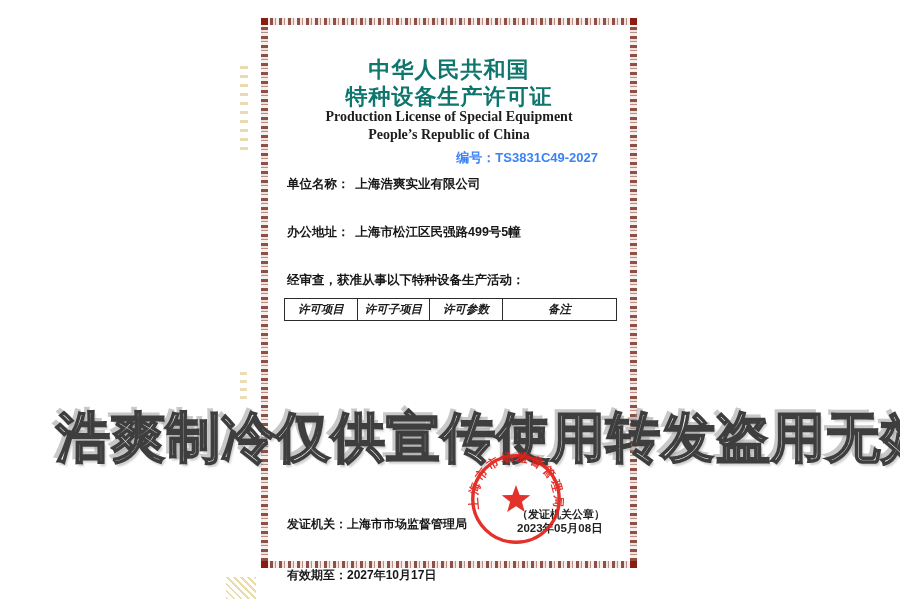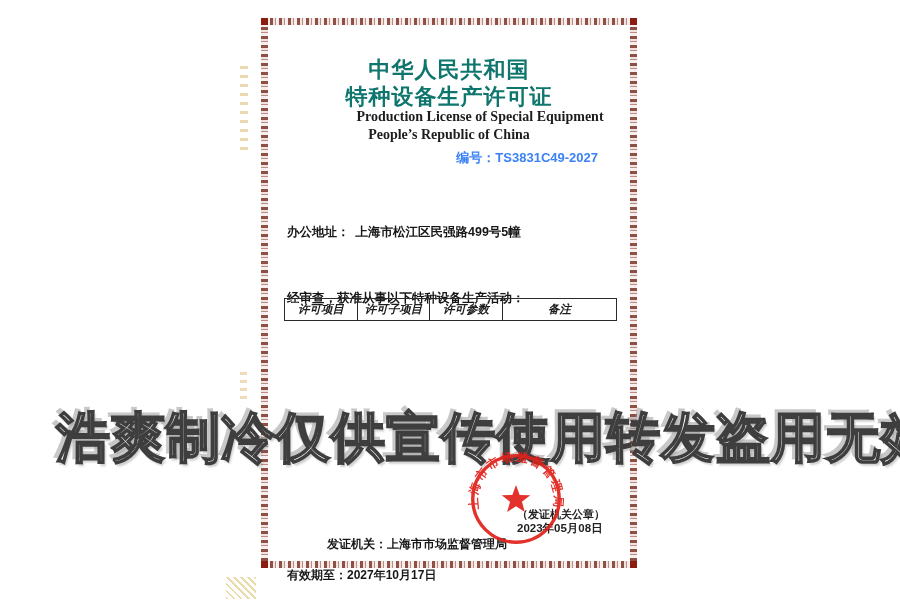--- a/index.html
+++ b/index.html
@@ -60,32 +60,35 @@
   <div class="corner" style="left:630px;top:18px;"></div>
   <div class="corner" style="left:261px;top:561px;"></div>
   <div class="corner" style="left:630px;top:561px;"></div>
 
   <div class="abs gold-col1"></div>
   <div class="abs gold-col2"></div>
   <div class="abs gold-corner"></div>
 
   <div class="abs title-cn" style="top:55px;">中华人民共和国</div>
   <div class="abs title-cn" style="top:82px;">特种设备生产许可证</div>
-  <div class="abs title-en" style="top:109px;padding-left:31px;">Production License of Special Equipment</div>
+  <div class="abs title-en" style="top:109px;">Production License of Special Equipment</div>
   <div class="abs title-en" style="top:127px;">People’s Republic of China</div>
 
   <div class="abs license-no" style="top:149px;">
     <span>编号：</span><span>TS3831C49-2027</span>
   </div>
 
+  <div class="abs field" style="top:176px;">
+    <span class="lbl">单位名称：</span><span>上海浩爽实业有限公司</span>
+  </div>
   <div class="abs field" style="top:224px;">
     <span class="lbl">办公地址：</span><span>上海市松江区民强路499号5幢</span>
   </div>
 
-  <div class="abs field" style="top:290px;">经审查，获准从事以下特种设备生产活动：</div>
+  <div class="abs field" style="top:272px;">经审查，获准从事以下特种设备生产活动：</div>
 
   <table class="lic">
     <colgroup>
         <col style="width:73px">
         <col style="width:72px">
         <col style="width:73px">
         <col style="width:114px">
       </colgroup>
     <tbody>
         <tr>
@@ -106,20 +109,20 @@
     <defs>
       <path id="arcPath" d="M 12.8,67.3 A 41,41 0 1 1 87.2,67.3" fill="none"></path>
     </defs>
     <circle cx="50" cy="50" r="46" fill="none" stroke="#e0211a" stroke-width="3.6"></circle>
     <polygon fill="#e0211a" points="50,35 53.9,45.7 65.2,46.1 56.3,53.0 59.4,63.9 50,57.6 40.6,63.9 43.7,53.0 34.8,46.1 46.1,45.7"></polygon>
     <text font-size="12.5" font-weight="bold" fill="#e0211a" letter-spacing="2.5" font-family="Liberation Sans, sans-serif">
       <textPath href="#arcPath" startOffset="50%" text-anchor="middle">上海市市场监督管理局</textPath>
     </text>
   </svg>
 
-  <div class="abs bottom-field" style="top:536px;margin-left:40px;">
+  <div class="abs bottom-field" style="top:516px;">
     <span>发证机关：</span><span>上海市市场监督管理局</span>
   </div>
   <div class="abs bottom-field" style="top:567px;">
     <span>有效期至：</span><span>2027年10月17日</span>
   </div>
 
 </div>
 
 </body></html>

